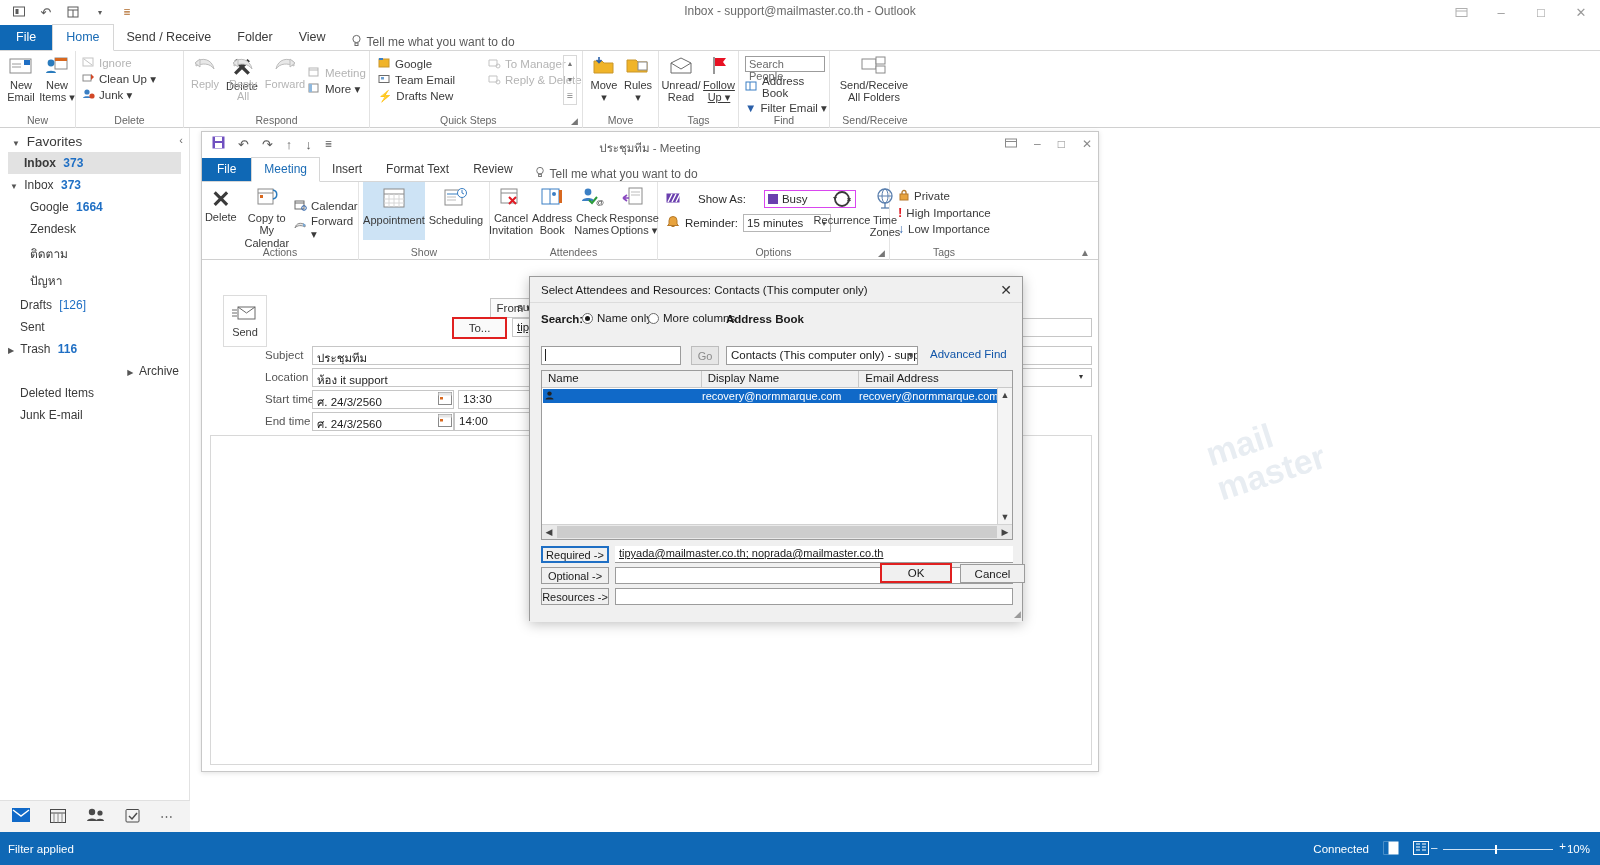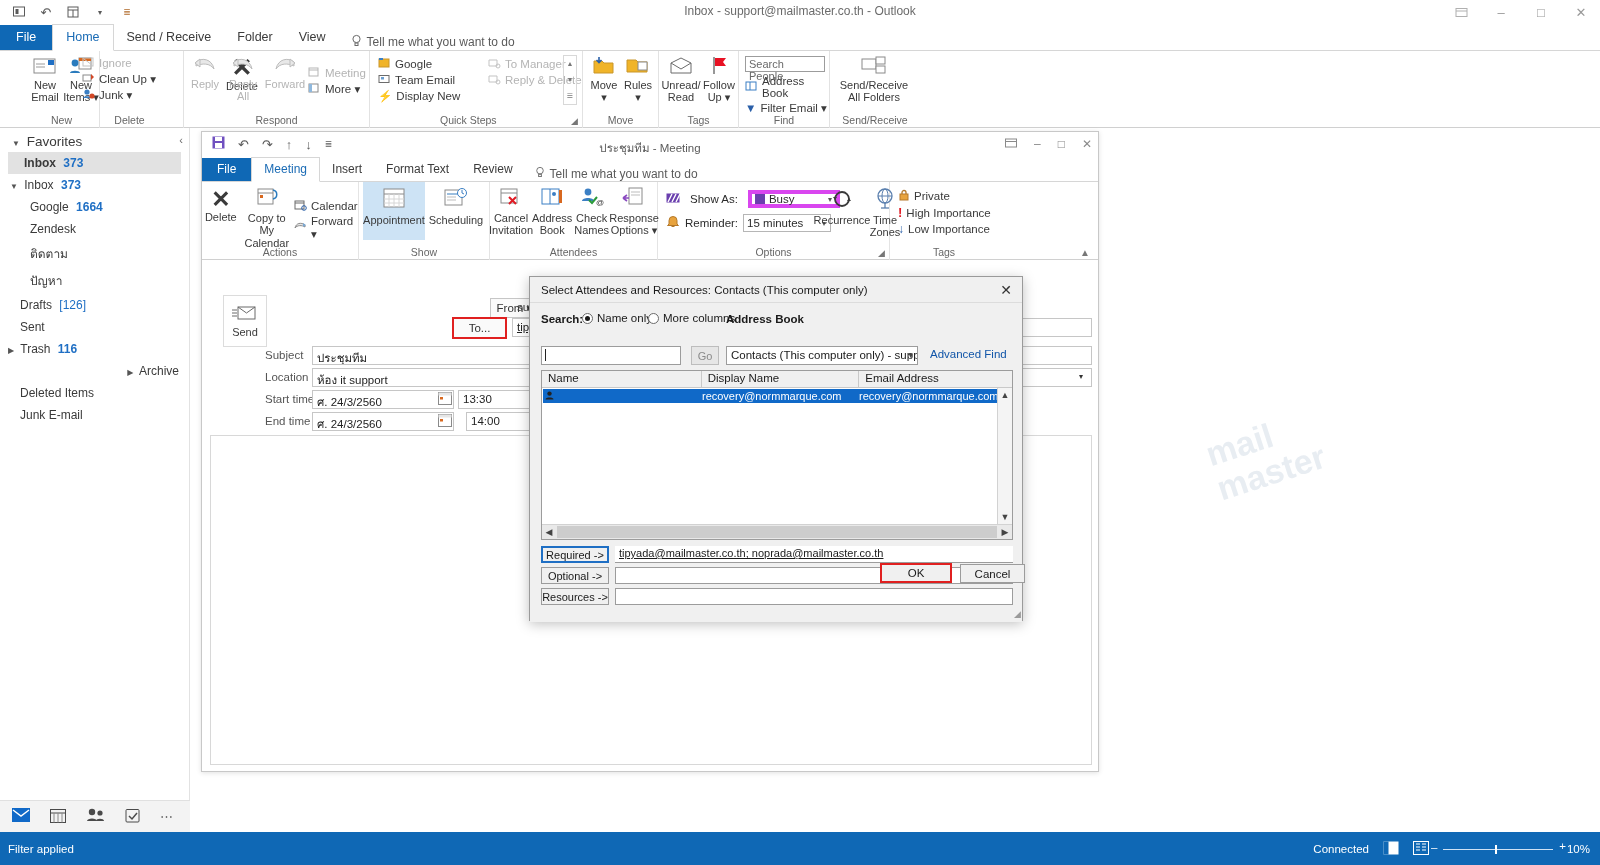--- a/index.html
+++ b/index.html
@@ -215,21 +215,21 @@
           <circle cx="5.5" cy="5" r="3.6" fill="none" stroke="#6a6a6a"></circle>
           <rect x="4" y="9" width="3" height="2.5" fill="none" stroke="#6a6a6a"></rect>
         </svg>
     </span>
     <span>Tell me what you want to do</span>
   </div>
 </div>
 
 <div id="ribbon">
 
-  <div class="grp" style="left:0;width:76px;margin-left:24px;">
+  <div class="grp" style="left:0;width:76px;">
     <div style="display:flex;padding-left:3px;">
       <div class="bigbtn">
         <span>
           <svg width="26" height="21" viewBox="0 0 26 21">
               <rect x="2" y="4" width="21" height="14" fill="#fff" stroke="#8a8a8a"></rect>
               <rect x="16" y="5" width="6" height="5" fill="#1f6fc4"></rect>
               <line x1="4" y1="9" x2="13" y2="9" stroke="#9a9a9a"></line>
               <line x1="4" y1="12" x2="13" y2="12" stroke="#9a9a9a"></line>
             </svg>
         </span>
@@ -359,21 +359,21 @@
         <span>
           <svg width="13" height="12" viewBox="0 0 13 12">
               <rect x="1" y="2.5" width="10" height="7" fill="#fff" stroke="#6b6b6b"></rect>
               <rect x="3" y="4" width="3" height="2.5" fill="#6b9ed0"></rect>
             </svg>
         </span>
         <span>Team Email</span>
       </div>
       <div class="smrow">
         <span style="color:#c9962a;font-weight:bold;">⚡</span>
-        <span>Display New</span>
+        <span>Drafts New</span>
       </div>
     </div>
     <div style="position:absolute;left:118px;top:5px;">
       <div class="smrow dim">
         <span>
           <svg width="13" height="12" viewBox="0 0 13 12">
               <path d="M1 3h8v6H1z" fill="none" stroke="#c3c3c3"></path>
               <circle cx="10" cy="9" r="2" fill="none" stroke="#c3c3c3"></circle>
             </svg>
         </span>
@@ -429,21 +429,21 @@
       <div class="bigbtn" style="width:40px;">
         <span>
           <svg width="26" height="21" viewBox="0 0 26 21">
               <path d="M3 8l10-5 10 5v10H3z" fill="#fff" stroke="#6b6b6b"></path>
               <path d="M3 8l10 6 10-6" fill="none" stroke="#6b6b6b"></path>
             </svg>
         </span>
         <span style="white-space:pre-line;">Unread/
 Read</span>
       </div>
-      <div class="bigbtn" style="width:36px;">
+      <div class="bigbtn" style="width:36px;text-decoration:underline;">
         <span>
           <svg width="26" height="21" viewBox="0 0 26 21">
               <path d="M8 2v17" stroke="#6b6b6b" stroke-width="1.4" fill="none"></path>
               <path d="M9 3h11l-3 4 3 4H9z" fill="#e81123"></path>
             </svg>
         </span>
         <span style="white-space:pre-line;">Follow
 Up ▾</span>
       </div>
     </div>
@@ -746,29 +746,29 @@
           </span>
           <span style="white-space:pre-line;">Response
 Options ▾</span>
         </div>
       </div>
       <div class="mgrp-label">Attendees</div>
     </div>
 
     <div class="mgrp" style="left:456px;width:232px;">
       <div style="position:absolute;left:8px;top:8px;">
-        <div style="display:flex;align-items:center;gap:10px;margin-bottom:6px;">
+        <div style="display:flex;align-items:center;gap:18px;margin-bottom:6px;">
           <span>
             <svg width="14" height="12" viewBox="0 0 14 12">
                 <rect x="0.5" y="1.5" width="13" height="9" fill="#6a3fae"></rect>
                 <path d="M2 10l4-8M6 10l4-8M10 10l4-8" stroke="#fff" stroke-width="1.4"></path>
               </svg>
           </span>
           <span style="font-size:11.5px;">Show As:</span>
-          <span style="width:92px;height:18px;border:4px solid #d946ef;background:#fff;display:flex;align-items:center;gap:4px;padding:0 3px;font-size:11.5px;position:relative;">
+          <span style="width:92px;height:18px;border:1px solid #d946ef;background:#fff;display:flex;align-items:center;gap:4px;padding:0 3px;font-size:11.5px;position:relative;">
             <span style="width:10px;height:10px;background:#6a3fae;display:inline-block;"></span>
             <span>Busy</span>
             <span style="position:absolute;right:4px;font-size:8px;color:#555;">▾</span>
           </span>
         </div>
         <div style="display:flex;align-items:center;gap:5px;">
           <span>
             <svg width="14" height="13" viewBox="0 0 14 13">
                 <path d="M3 9V5.5a4 4 0 018 0V9l1.5 1.5h-11z" fill="#e8a33d" stroke="#b5792a"></path>
                 <rect x="5.5" y="10.5" width="3" height="1.5" fill="#b5792a"></rect>
@@ -892,21 +892,21 @@
   <div class="fld-box" style="left:110px;top:280px;width:142px;">
     <span>ศ. 24/3/2560</span>
   </div>
   <span style="position:absolute;left:236px;top:282px;">
     <svg width="14" height="13" viewBox="0 0 14 13">
         <rect x="0.5" y="0.5" width="13" height="12" fill="#fff" stroke="#8a8a8a"></rect>
         <rect x="0.5" y="0.5" width="13" height="3" fill="#e6e6e6"></rect>
         <rect x="2" y="5" width="3" height="2.5" fill="#d8681f"></rect>
       </svg>
   </span>
-  <div class="fld-box" style="left:264px;top:280px;width:90px;">
+  <div class="fld-box" style="left:252px;top:280px;width:90px;">
     <span>14:00</span>
   </div>
 
   <div id="body-area"></div>
 </div>
 
 <div id="dialog">
   <div id="dlg-title">
     <span>Select Attendees and Resources: Contacts (This computer only)</span>
   </div>

